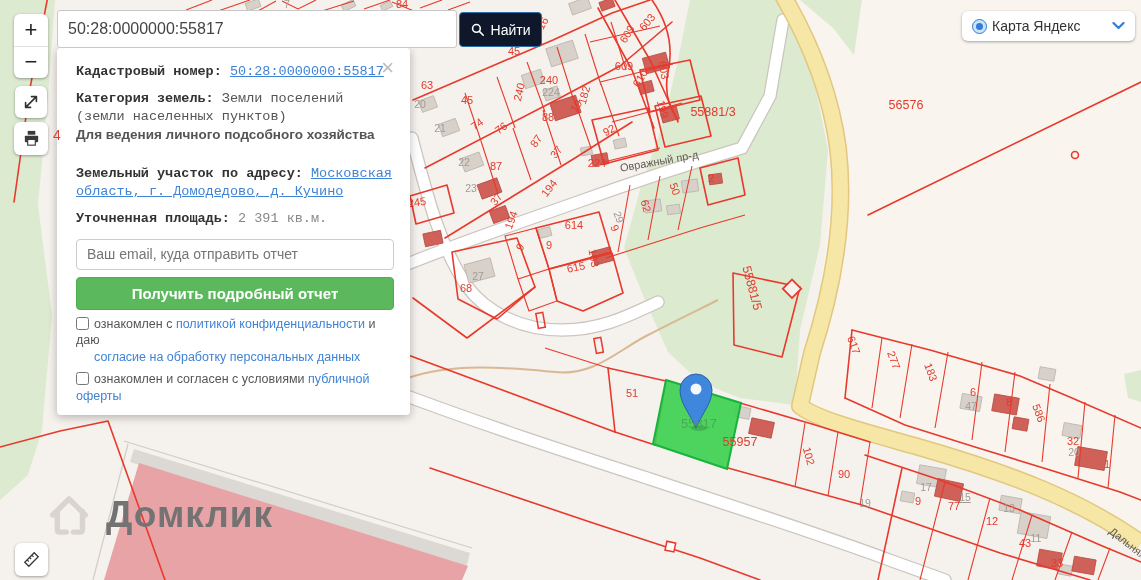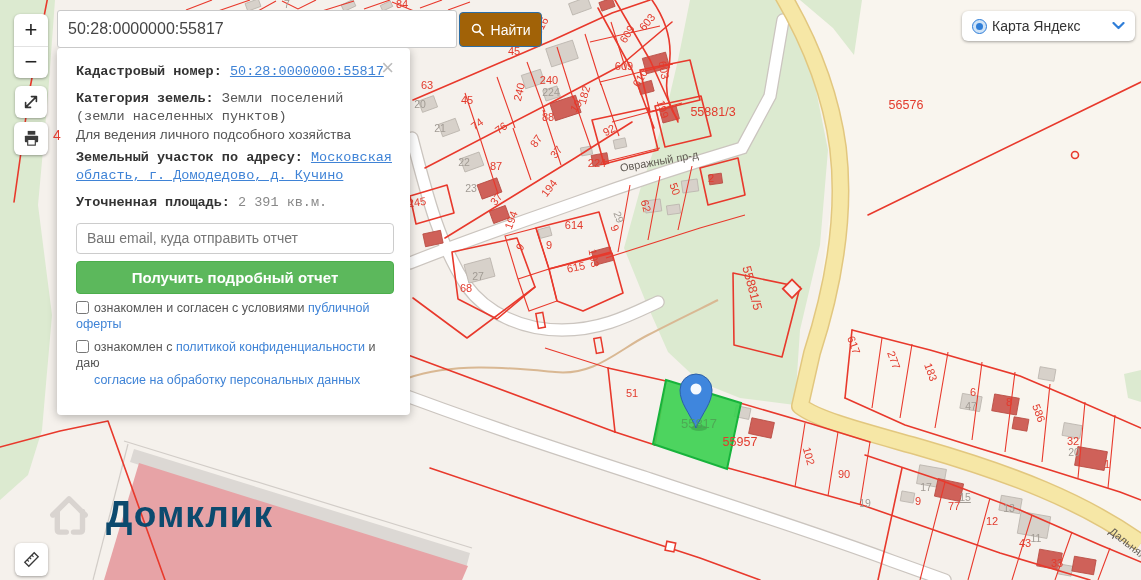--- a/index.html
+++ b/index.html
@@ -9,51 +9,51 @@
 
   
   #labels{position:absolute;left:0;top:0;width:100%;height:100%;z-index:3;pointer-events:none;}
   .mlab{position:absolute;font-size:11px;color:#e23b2d;white-space:nowrap;}
   .mlab.g{color:#a19b94;font-size:10.5px;}
   .mlab.b{font-size:12.5px;}
   .street{position:absolute;font-size:11px;color:#5f5952;white-space:nowrap;}
   .sel-label{position:absolute;left:699px;top:423px;transform:translate(-50%,-50%);font-size:13px;color:#4e9e52;opacity:.8;z-index:3;}
 
   
-  .watermark{position:absolute;left:42px;top:488px;display:flex;align-items:center;gap:10px;color:#0c4a6e;z-index:4;}
+  .watermark{position:absolute;left:42px;top:488px;display:flex;align-items:center;gap:10px;color:#737373;z-index:4;}
   .watermark .wm-text{font-size:37px;font-weight:bold;letter-spacing:1px;}
 
   
   .ctl{position:absolute;background:#fff;border-radius:6px;box-shadow:0 1px 3px rgba(0,0,0,.35);z-index:10;}
   .zoombox{left:14px;top:14px;width:34px;height:64px;display:flex;flex-direction:column;}
   .zoombox .zbtn{flex:1;display:flex;align-items:center;justify-content:center;font-size:22px;color:#222;cursor:pointer;background:none;border:none;padding:0;font-family:inherit;}
   .zoombox .zbtn + .zbtn{border-top:1px solid #e2e2e2;}
   .sqbtn{display:flex;align-items:center;justify-content:center;border:none;padding:0;cursor:pointer;}
   .expand{left:15px;top:86px;width:32px;height:32px;}
   .print{left:14px;top:122px;width:34px;height:33px;}
   .ruler{left:15px;top:543px;width:33px;height:33px;}
   .print-badge{position:absolute;left:53px;top:127px;color:#e23b2d;font-size:14px;z-index:10;}
 
   
   .search-input{position:absolute;left:57px;top:10px;width:400px;height:38px;box-sizing:border-box;border:1px solid #c9c9c9;border-radius:3px;font-size:16px;color:#444;padding:0 10px;z-index:10;font-family:inherit;}
-  .find-btn{position:absolute;left:459px;top:12px;width:83px;height:35px;background:#a16207;border:1px solid #2a6da6;border-radius:4px;color:#fff;font-size:14px;display:flex;align-items:center;justify-content:center;gap:6px;cursor:pointer;z-index:10;font-family:inherit;}
+  .find-btn{position:absolute;left:459px;top:12px;width:83px;height:35px;background:#0f172a;border:1px solid #2a6da6;border-radius:4px;color:#fff;font-size:14px;display:flex;align-items:center;justify-content:center;gap:6px;cursor:pointer;z-index:10;font-family:inherit;}
 
   
   .layerbox{left:962px;top:11px;width:173px;height:30px;display:flex;align-items:center;padding:0 10px;box-sizing:border-box;cursor:pointer;}
   .radio{width:13px;height:13px;border-radius:50%;border:1.5px solid #2f7ed8;background:#cfe3f7;position:relative;flex:none;}
   .radio::after{content:"";position:absolute;left:3px;top:3px;width:7px;height:7px;border-radius:50%;background:#2f7ed8;}
   .layer-label{margin-left:5px;font-size:14px;color:#333;}
   .layer-chev{margin-left:auto;}
 
   
   .panel{position:absolute;left:57px;top:48px;width:353px;height:367px;box-sizing:border-box;background:#fff;border-radius:4px;box-shadow:0 2px 10px rgba(0,0,0,.28);padding:15px 16px 12px 19px;z-index:9;font-size:13.5px;color:#555;line-height:1.32;overflow:hidden;}
   .panel .b{font-weight:bold;color:#333;}
   .panel a{color:#3f83d6;text-decoration:underline;cursor:pointer;}
   .panel p{margin:0 0 9px 0;font-family:Liberation Mono, monospace;}
-  .panel .usage{margin:1px 0 5px 0;}
+  .panel .usage{margin:1px 0 21px 0;font-weight:bold;}
   .panel .muted{color:#888;}
   .close-btn{position:absolute;top:8px;right:10px;font-size:22px;line-height:1;color:#bcbcbc;background:none;border:none;cursor:pointer;font-family:inherit;}
   .email-input{width:100%;height:31px;box-sizing:border-box;border:1px solid #ccc;border-radius:4px;font-size:14px;color:#444;padding:0 10px;margin:2px 0 7px 0;font-family:inherit;}
   .report-btn{width:100%;height:33px;background:#5cb85c;border:1px solid #4cae4c;border-radius:4px;color:#fff;font-size:15px;font-weight:bold;cursor:pointer;font-family:inherit;}
   .chk-row{font-size:12.5px;margin-top:6px;color:#555;}
   .chk-row input{width:13px;height:13px;vertical-align:-2px;margin:0 5px 0 0;}
   .chk-row a{text-decoration:none;}
   .chk-wrap2{padding-left:18px;}
   .panel-links{text-align:center;margin-top:20px;line-height:1.7;}
 
@@ -353,28 +353,28 @@
       <span class="b">Земельный участок по адресу:</span>
       <a>Московская область, г. Домодедово, д. Кучино</a>
     </p>
     <p>
       <span class="b">Уточненная площадь:</span>
       <span class="muted">2 391 кв.м.</span>
     </p>
     <input class="email-input" type="text" placeholder="Ваш email, куда отправить отчет" style="">
     <button class="report-btn">Получить подробный отчет</button>
     <div class="chk-row">
-      <input type="checkbox" style=""><span>ознакомлен и согласен с условиями</span>
-      <a>публичной оферты</a>
-    </div>
-    <div class="chk-row">
       <input type="checkbox" style=""><span>ознакомлен с</span>
       <a>политикой конфиденциальности</a>
       <span>и даю</span>
       <div class="chk-wrap2"><a>согласие на обработку персональных данных</a></div>
+    </div>
+    <div class="chk-row">
+      <input type="checkbox" style=""><span>ознакомлен и согласен с условиями</span>
+      <a>публичной оферты</a>
     </div>
     <div class="panel-links">
       <br>
       
     </div>
   </div>
 
 </div>
 
 </body></html>

